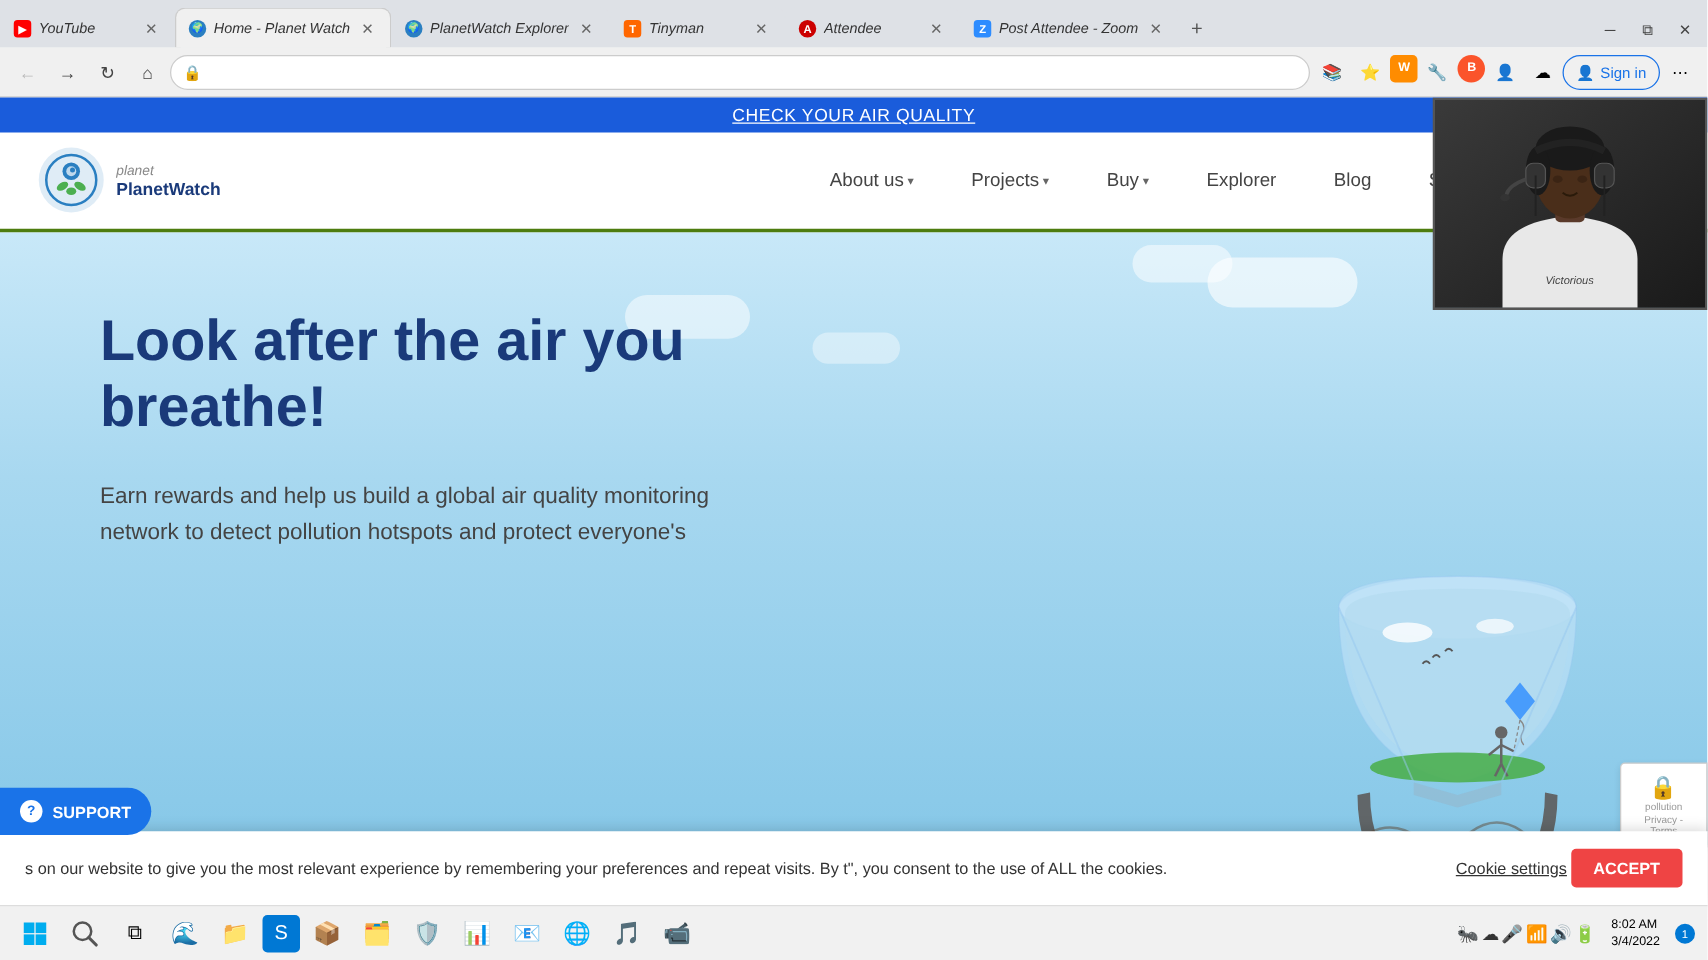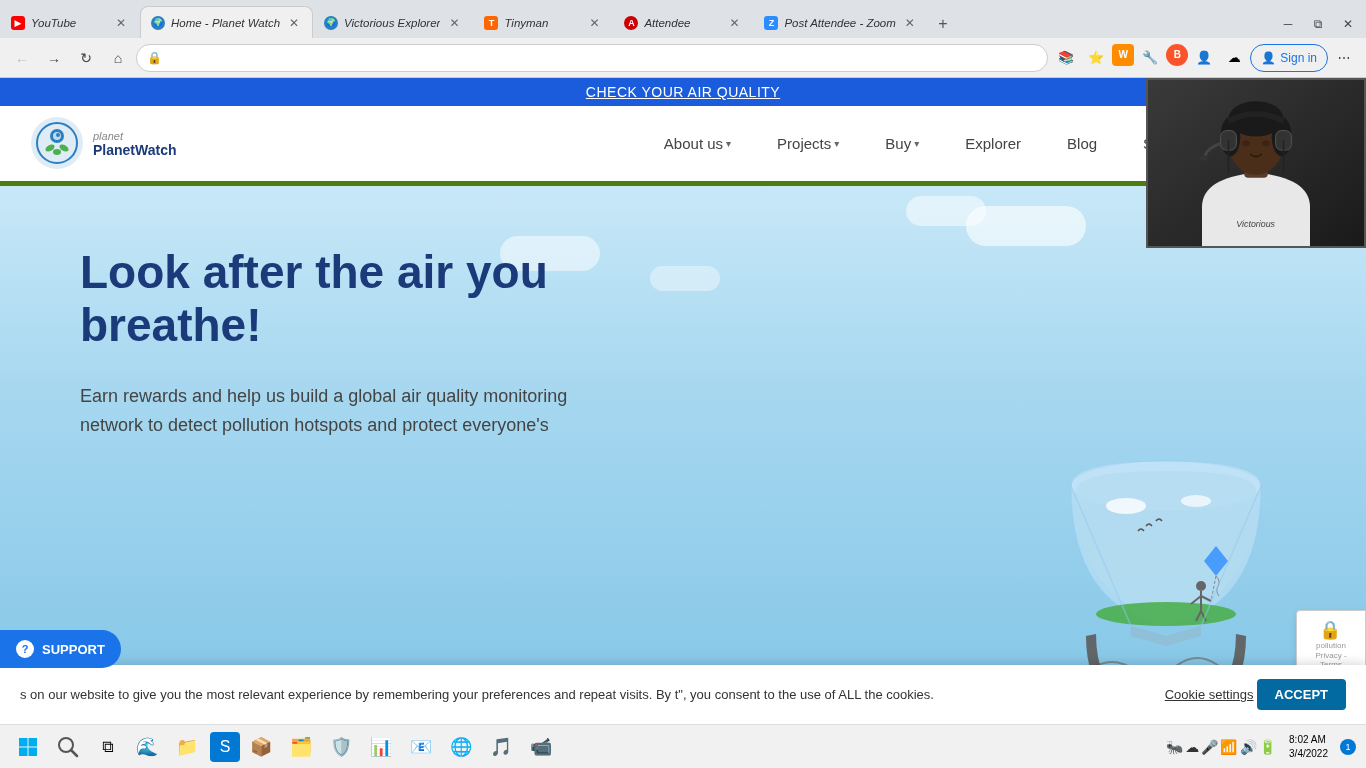--- a/index.html
+++ b/index.html
@@ -20,42 +20,42 @@
     .toolbar-icons { display: flex; gap: 2px; }
     .toolbar-icon { width: 28px; height: 28px; display: flex; align-items: center; justify-content: center; cursor: pointer; border-radius: 50%; font-size: 13px; }
     .sign-in-btn { display: flex; align-items: center; gap: 4px; padding: 4px 10px; border: 1px solid #1a73e8; border-radius: 14px; color: #1a73e8; font-size: 12px; cursor: pointer; height: 28px; }
 
     
     .site-top-bar { background: #1a5cdb; color: white; height: 28px; display: flex; align-items: center; justify-content: center; position: relative; }
     .site-top-bar a { color: white; text-decoration: underline; font-size: 14px; font-weight: 500; letter-spacing: 0.5px; }
     .site-top-bar-icons { position: absolute; right: 20px; display: flex; gap: 15px; }
     .site-top-bar-icon { color: white; font-size: 18px; cursor: pointer; }
 
-    .site-nav { display: flex; align-items: center; height: 80px; background: white; padding: 0 30px; border-bottom: 5px solid #4d7c0f; }
+    .site-nav { display: flex; align-items: center; height: 80px; background: white; padding: 0 30px; border-bottom: 3px solid #4d7c0f; }
     .site-logo { display: flex; align-items: center; gap: 8px; margin-right: auto; }
     .nav-links { display: flex; gap: 46px; }
     .nav-link { font-size: 15px; color: #444; cursor: pointer; display: flex; align-items: center; gap: 3px; text-decoration: none; }
     .nav-link-chevron { font-size: 10px; color: #666; }
     .nav-become-btn { background: #3acd2e; color: white; border: none; padding: 10px 18px; border-radius: 4px; font-size: 15px; font-weight: 600; cursor: pointer; }
 
     
     .hero { background: linear-gradient(180deg, #c8e8f8 0%, #a8d8f0 40%, #87c8e8 100%); min-height: 490px; display: flex; align-items: flex-start; padding: 60px 80px 40px; position: relative; overflow: hidden; }
     .hero-content { max-width: 600px; z-index: 2; }
     .hero-title { font-size: 46px; font-weight: 800; color: #1a3a7a; line-height: 1.15; margin-bottom: 30px; }
     .hero-text { font-size: 18px; color: #444; line-height: 1.6; max-width: 500px; }
 
     
     .hourglass-container { position: absolute; right: 60px; top: 180px; width: 350px; height: 420px; }
 
     
     .cookie-banner { position: fixed; bottom: 44px; left: 0; right: 0; background: white; padding: 14px 20px; display: flex; align-items: center; justify-content: space-between; box-shadow: 0 -2px 10px rgba(0,0,0,0.15); z-index: 100; font-size: 13px; color: #333; gap: 20px; }
     .cookie-text { flex: 1; }
     .cookie-buttons { display: flex; align-items: center; gap: 3px; flex-shrink: 0; }
     .cookie-settings-btn { font-size: 13px; color: #333; cursor: pointer; text-decoration: underline; background: none; border: none; }
-    .cookie-accept-btn { background: #0369a1; color: white; border: none; padding: 8px 18px; border-radius: 4px; font-size: 13px; font-weight: 600; cursor: pointer; }
+    .cookie-accept-btn { background: #ef4444; color: white; border: none; padding: 8px 18px; border-radius: 4px; font-size: 13px; font-weight: 600; cursor: pointer; }
 
     
     .support-btn { position: fixed; bottom: 100px; left: 0; background: #1a73e8; color: white; display: flex; align-items: center; gap: 8px; padding: 10px 16px; border-radius: 0 20px 20px 0; font-size: 13px; font-weight: 600; cursor: pointer; z-index: 101; }
     .support-icon { width: 18px; height: 18px; background: white; color: #1a73e8; border-radius: 50%; display: flex; align-items: center; justify-content: center; font-size: 11px; font-weight: bold; }
 
     
     .recaptcha-badge { position: fixed; bottom: 90px; right: 0; background: white; border: 1px solid #ccc; border-radius: 4px 0 0 4px; padding: 8px 10px; font-size: 10px; color: #666; z-index: 100; width: 70px; text-align: center; box-shadow: 0 2px 6px rgba(0,0,0,0.1); }
     .recaptcha-logo { font-size: 18px; color: #4285f4; font-weight: bold; }
     .recaptcha-text { font-size: 8px; color: #999; line-height: 1.3; }
     .recaptcha-links { font-size: 8px; color: #999; }
@@ -97,21 +97,21 @@
     </div>
 
     <div class="tab active">
       <div class="tab-favicon pw-favicon" style="display:flex;align-items:center;justify-content:center;color:white;font-size:8px;">🌍</div>
       <span class="tab-title">Home - Planet Watch</span>
       <span class="tab-close">✕</span>
     </div>
 
     <div class="tab">
       <div class="tab-favicon pw2-favicon" style="display:flex;align-items:center;justify-content:center;color:white;font-size:8px;">🌍</div>
-      <span class="tab-title">Victorious Explorer</span>
+      <span class="tab-title">PlanetWatch Explorer</span>
       <span class="tab-close">✕</span>
     </div>
 
     <div class="tab">
       <div class="tab-favicon tiny-favicon" style="display:flex;align-items:center;justify-content:center;color:white;font-size:9px;font-weight:bold;">T</div>
       <span class="tab-title">Tinyman</span>
       <span class="tab-close">✕</span>
     </div>
 
     <div class="tab">

